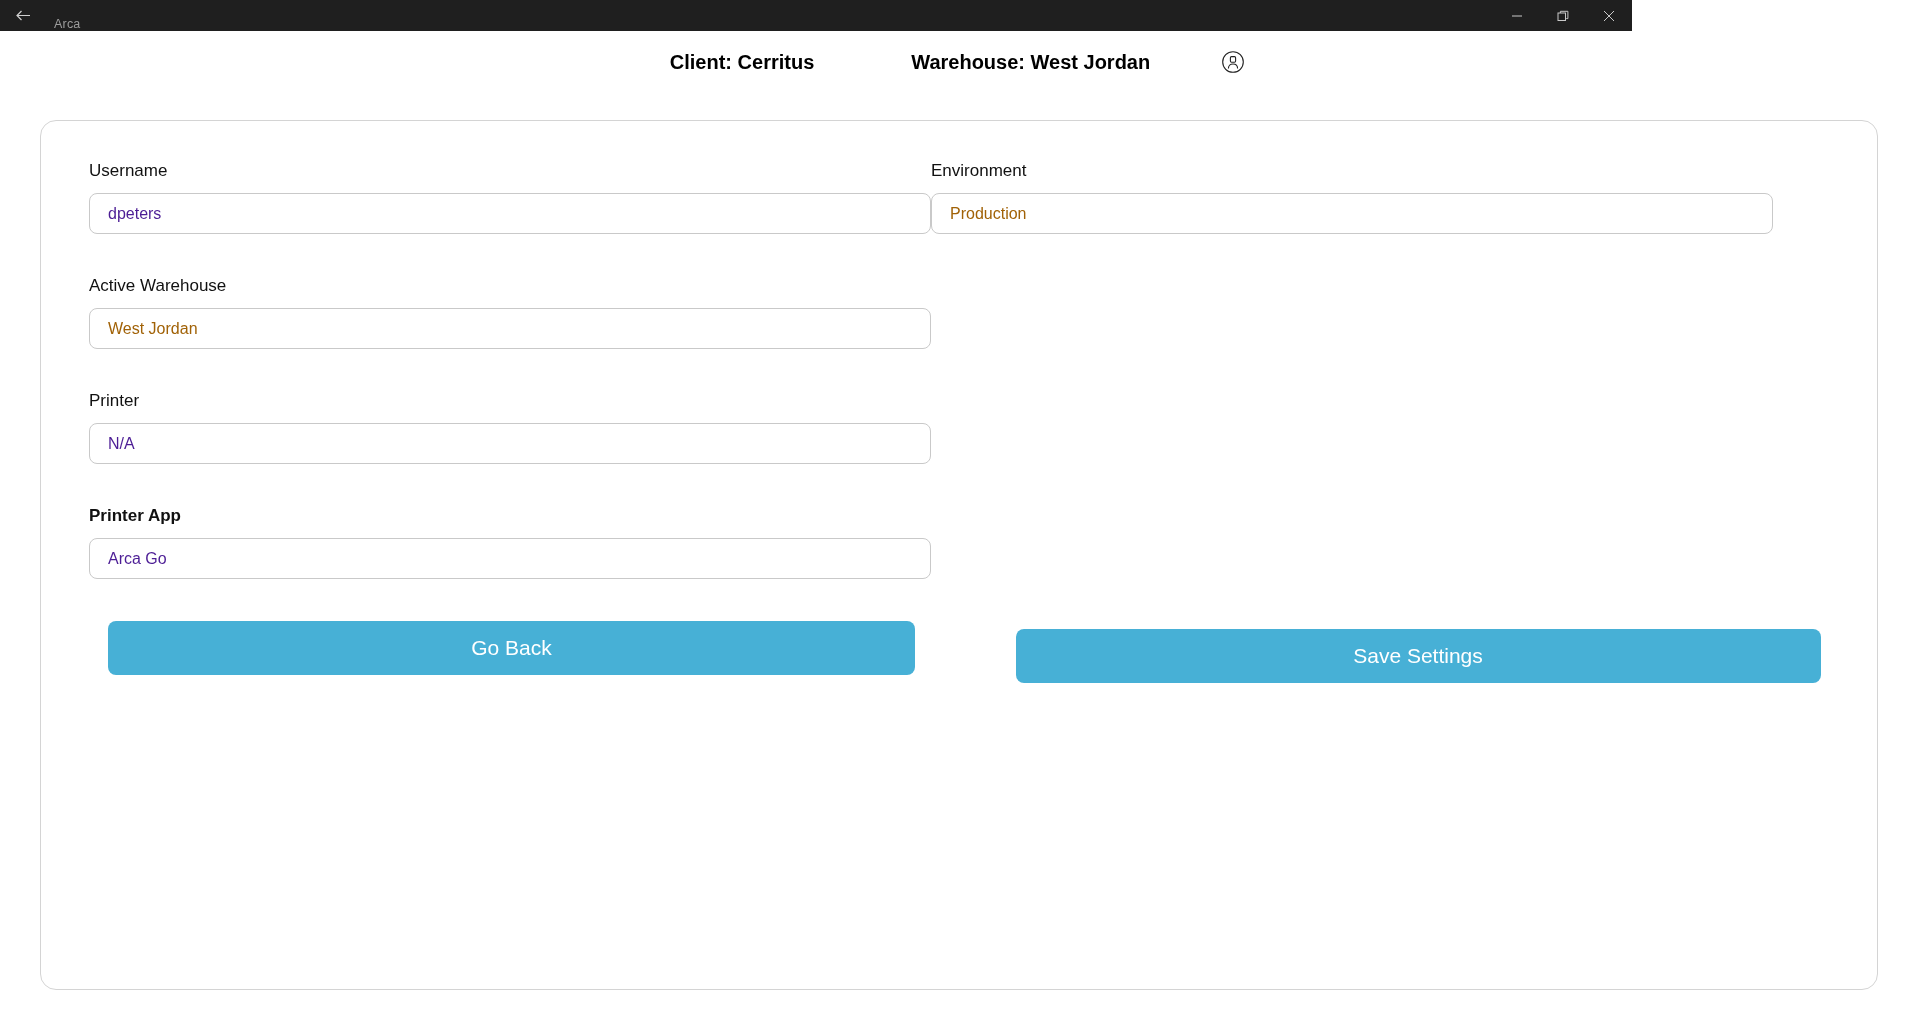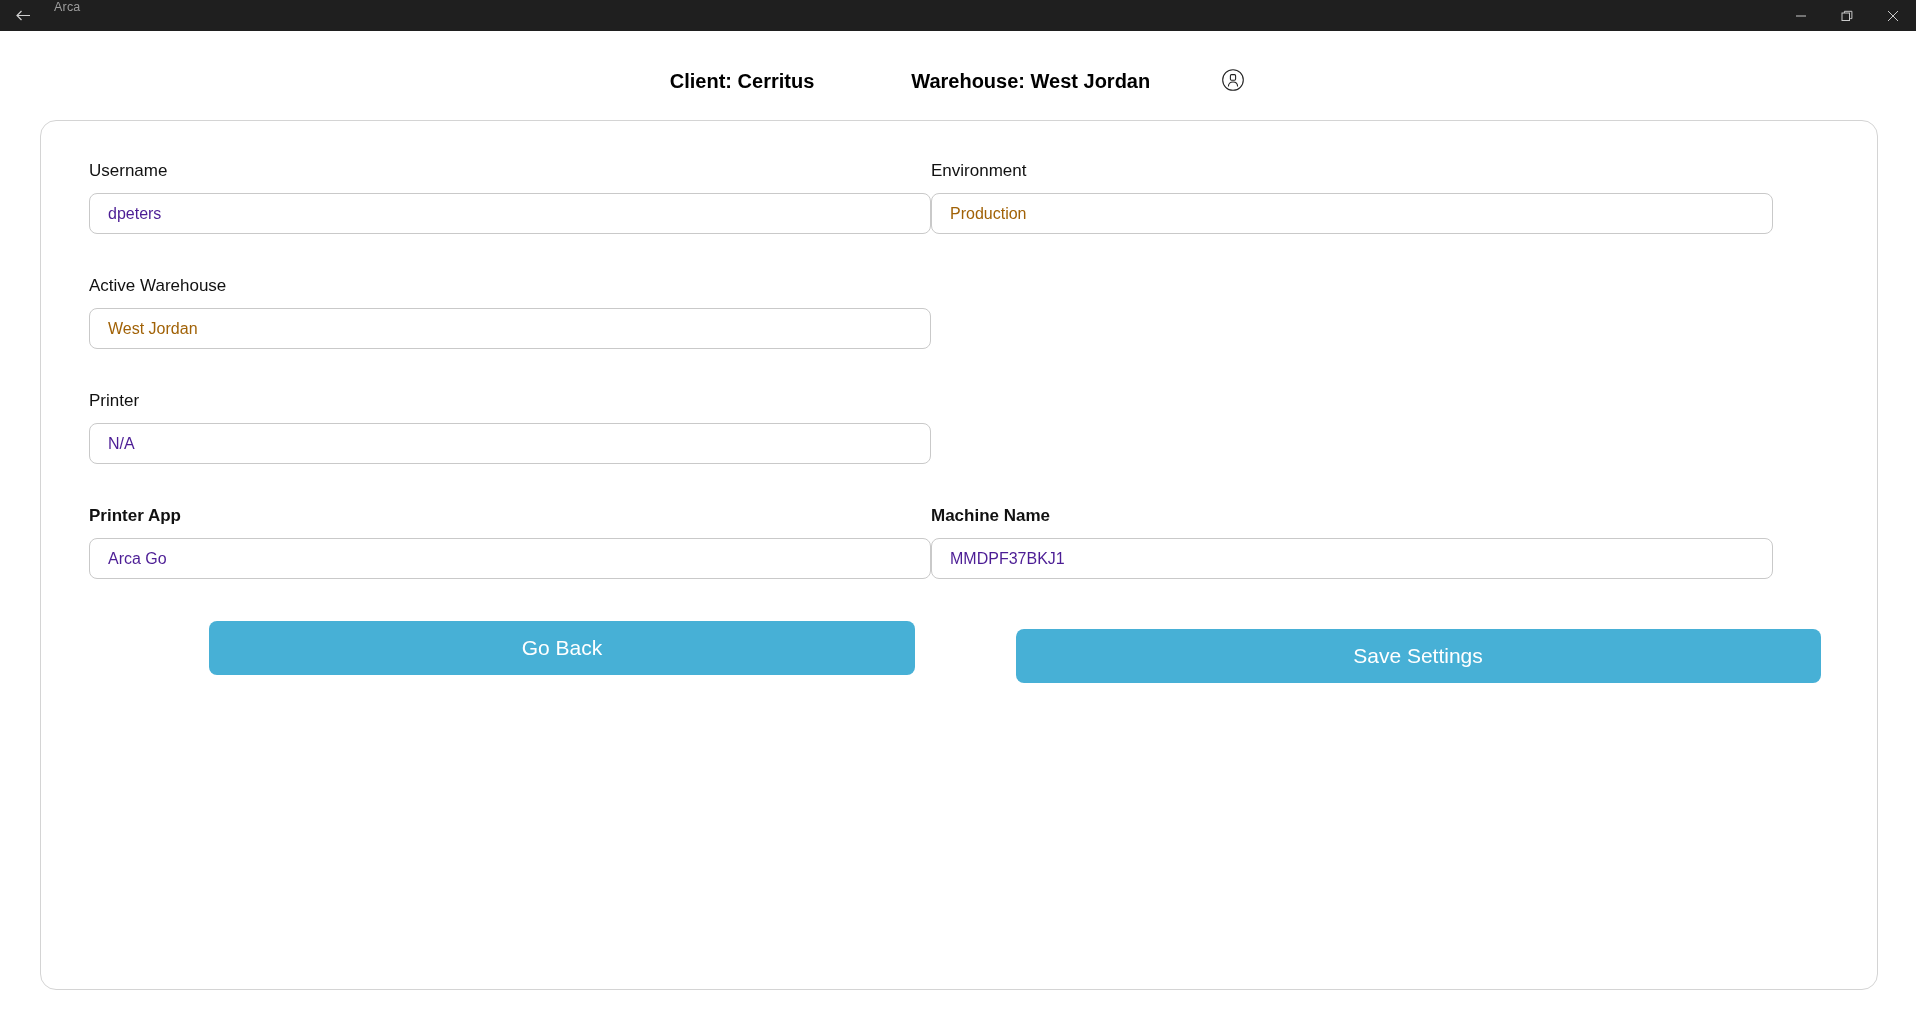--- a/index.html
+++ b/index.html
@@ -9,25 +9,25 @@
     height: 1027px;
     background: #ffffff;
     font-family: "Liberation Sans", sans-serif;
     overflow: hidden;
   }
 
   
   .titlebar {
     position: absolute;
     top: 0; left: 0;
-    width: 1916px;
+    width: 1632px;
     height: 31px;
     background: #1f1f1f;
     display: flex;
-    align-items: flex-start;
+    align-items: flex-end;
   }
   .tb-back {
     width: 46px;
     height: 31px;
     display: flex;
     align-items: center;
     justify-content: center;
     color: #cfcfcf;
   }
   .tb-back svg { display: block; }
@@ -49,21 +49,21 @@
   }
   .tb-btn svg { display: block; }
 
   
   .header {
     position: absolute;
     top: 31px; left: 0;
     width: 1916px;
     height: 62px;
     display: flex;
-    align-items: flex-end;
+    align-items: center;
     justify-content: center;
     gap: 16px;
     background: #ffffff;
   }
   .header-text {
     font-size: 20px;
     font-weight: 700;
     color: #000000;
     white-space: nowrap;
   }
@@ -146,21 +146,21 @@
     color: #ffffff;
     font-size: 21px;
     display: flex;
     align-items: center;
     justify-content: center;
     border: none;
     cursor: pointer;
     white-space: nowrap;
     font-family: "Liberation Sans", sans-serif;
   }
-  .btn-go-back { width: 706px; }
+  .btn-go-back { width: 807px; }
   .btn-save    { width: 805px; }
 </style>
 </head>
 <body>
 
 <div class="titlebar">
   <div class="tb-back">
     <svg width="17" height="17" viewBox="0 0 17 17" fill="none" stroke="currentColor" stroke-width="1.2">
       <path d="M15 8.5 H2.2 M6.5 4 L2 8.5 L6.5 13"></path>
     </svg>
@@ -225,24 +225,20 @@
         <div class="field-label">Printer</div>
         <div class="field-input placeholder">N/A</div>
       </div>
     </div>
 
     <div class="form-row">
       <div class="field">
         <div class="field-label bold">Printer App</div>
         <div class="field-input placeholder">Arca Go</div>
       </div>
-      <div class="field">
-        <div class="field-label bold">Machine Name</div>
-        <div class="field-input placeholder">MMDPF37BKJ1</div>
-      </div>
     </div>
 
     <div class="btn-row">
       <div class="btn-slot-left">
         <button class="action-btn btn-go-back">Go Back</button>
       </div>
       <div class="btn-slot-right">
         <button class="action-btn btn-save">Save Settings</button>
       </div>
     </div>

